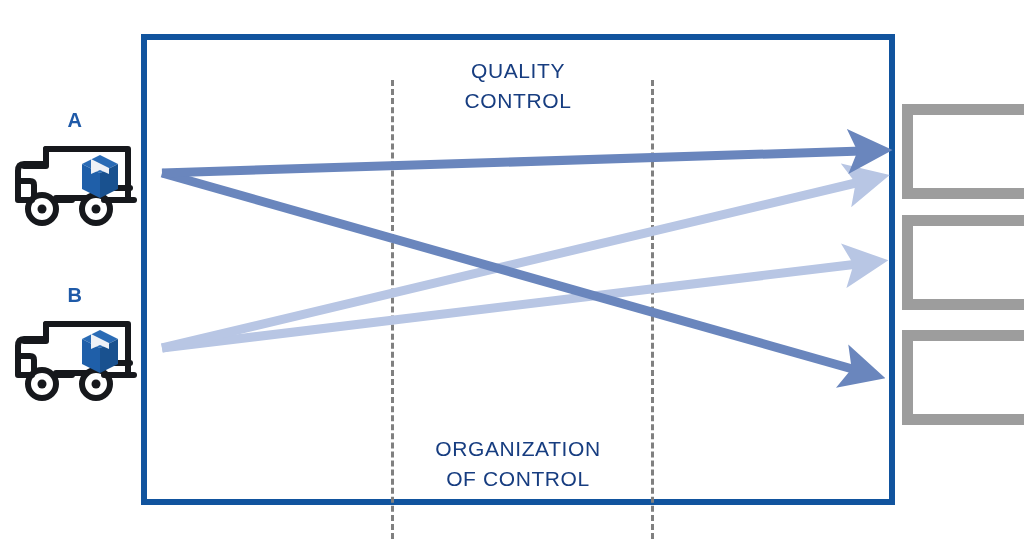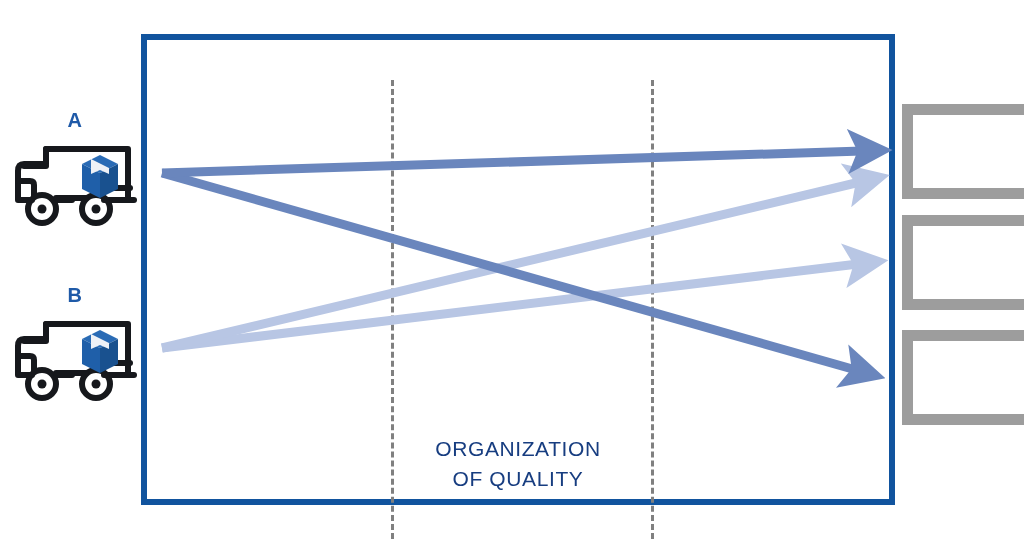--- a/index.html
+++ b/index.html
@@ -162,23 +162,25 @@
         <path d="M79 21 L97 30 L97 36 L88 32 L79 36 Z" fill="#eef1f6"></path>
       </g>
     </svg>
   </div>
 
   <div id="process-box">
     <div class="divider" style="left:244px;"></div>
     <div class="divider" style="left:504px;"></div>
   </div>
 
+  <div class="stage-label" id="label-quality">QUALITY
+CONTROL</div>
 
   <div class="stage-label" id="label-orders">ORGANIZATION
-OF QUALITY</div>
+OF CONTROL</div>
 
   <svg id="arrow-layer" viewBox="0 0 1024 549">
     <defs>
       <marker id="head-dark" markerWidth="5" markerHeight="5" refX="1.6" refY="2.5" orient="auto" markerUnits="strokeWidth">
         <path d="M0,0 L5,2.5 L0,5 L1.1,2.5 Z" fill="#6a86bd"></path>
       </marker>
       <marker id="head-light" markerWidth="5" markerHeight="5" refX="1.6" refY="2.5" orient="auto" markerUnits="strokeWidth">
         <path d="M0,0 L5,2.5 L0,5 L1.1,2.5 Z" fill="#b8c6e4"></path>
       </marker>
     </defs>

